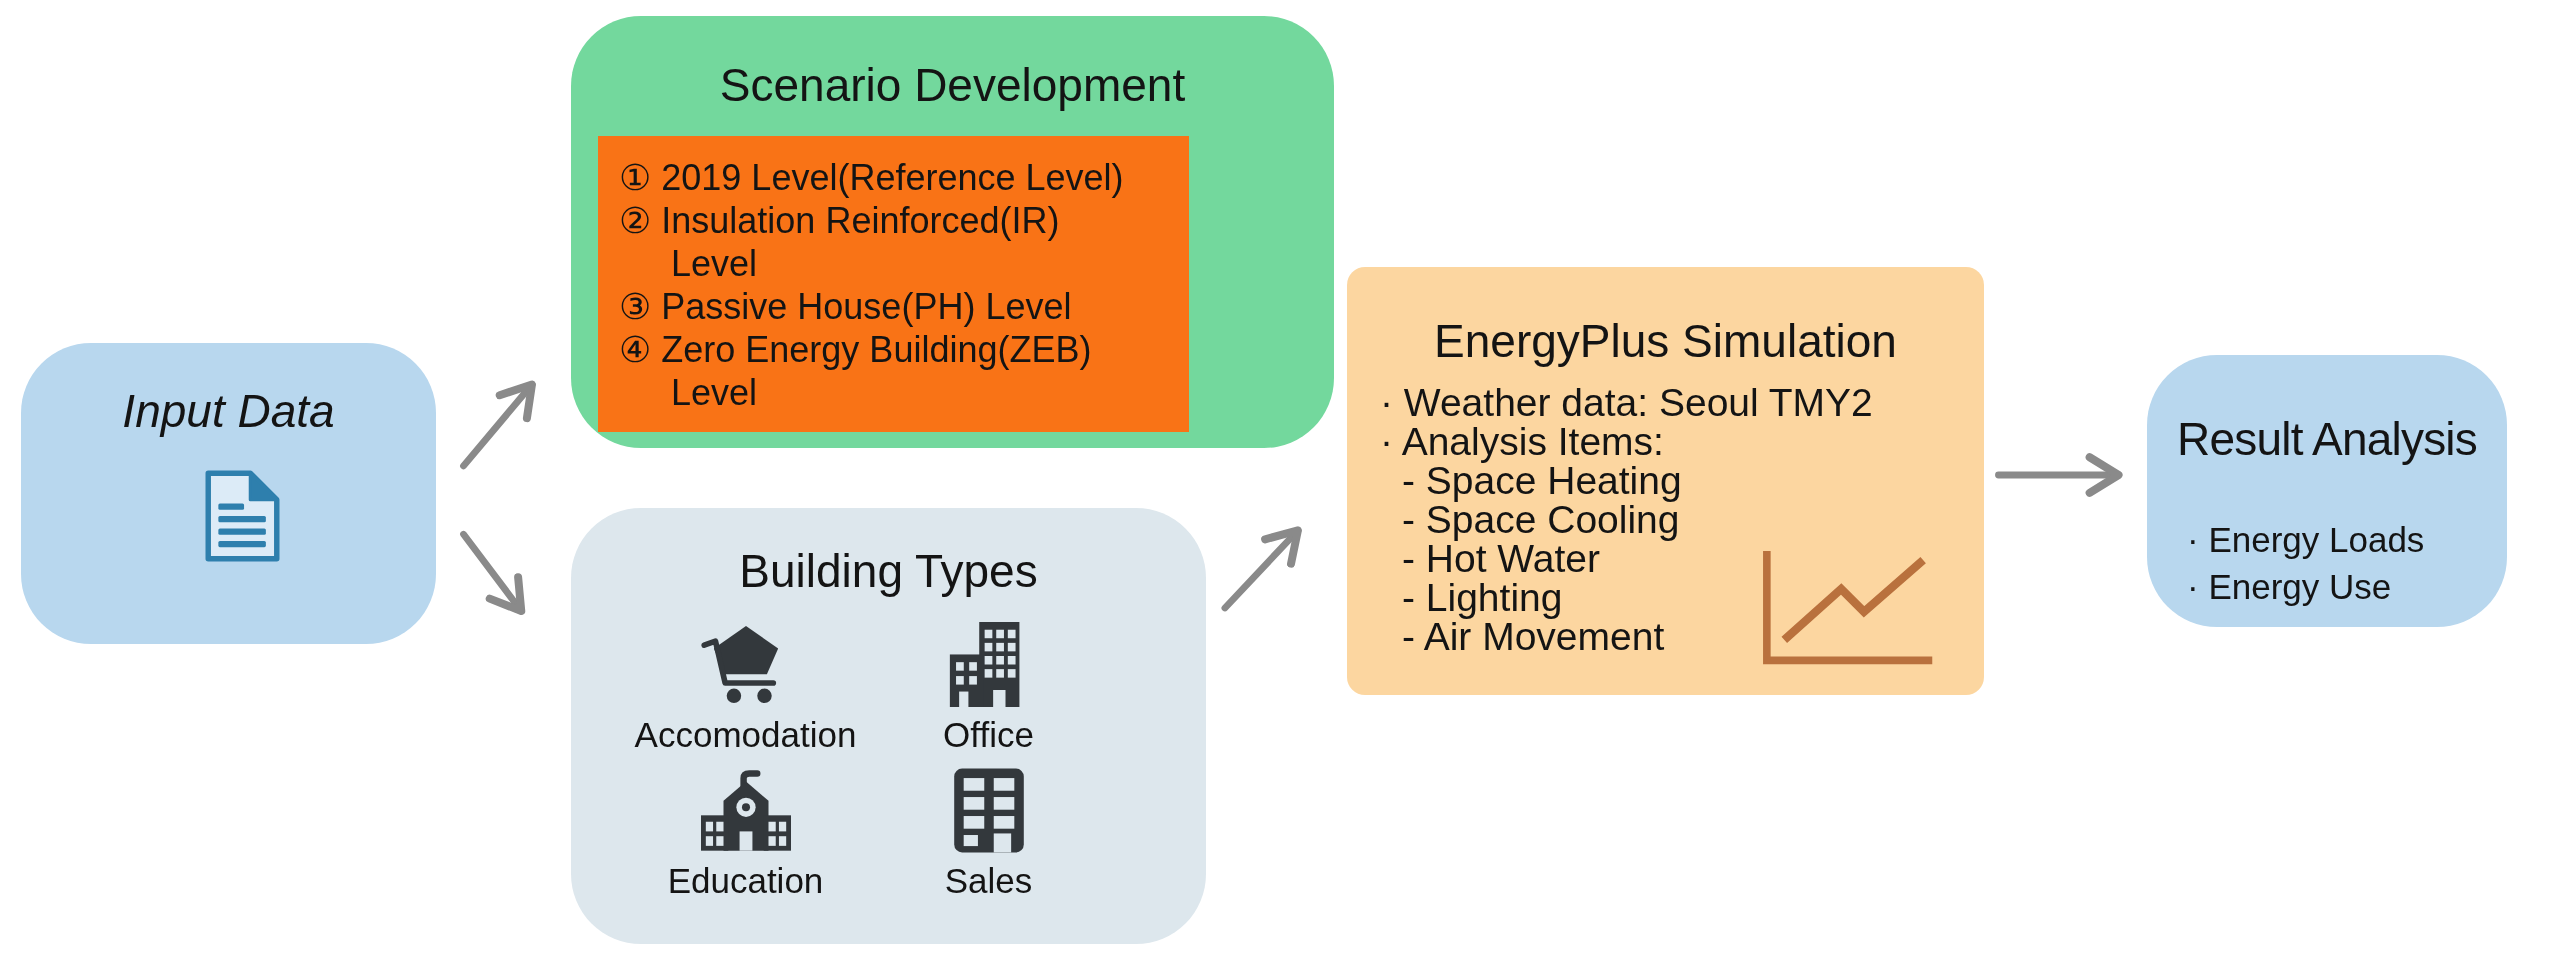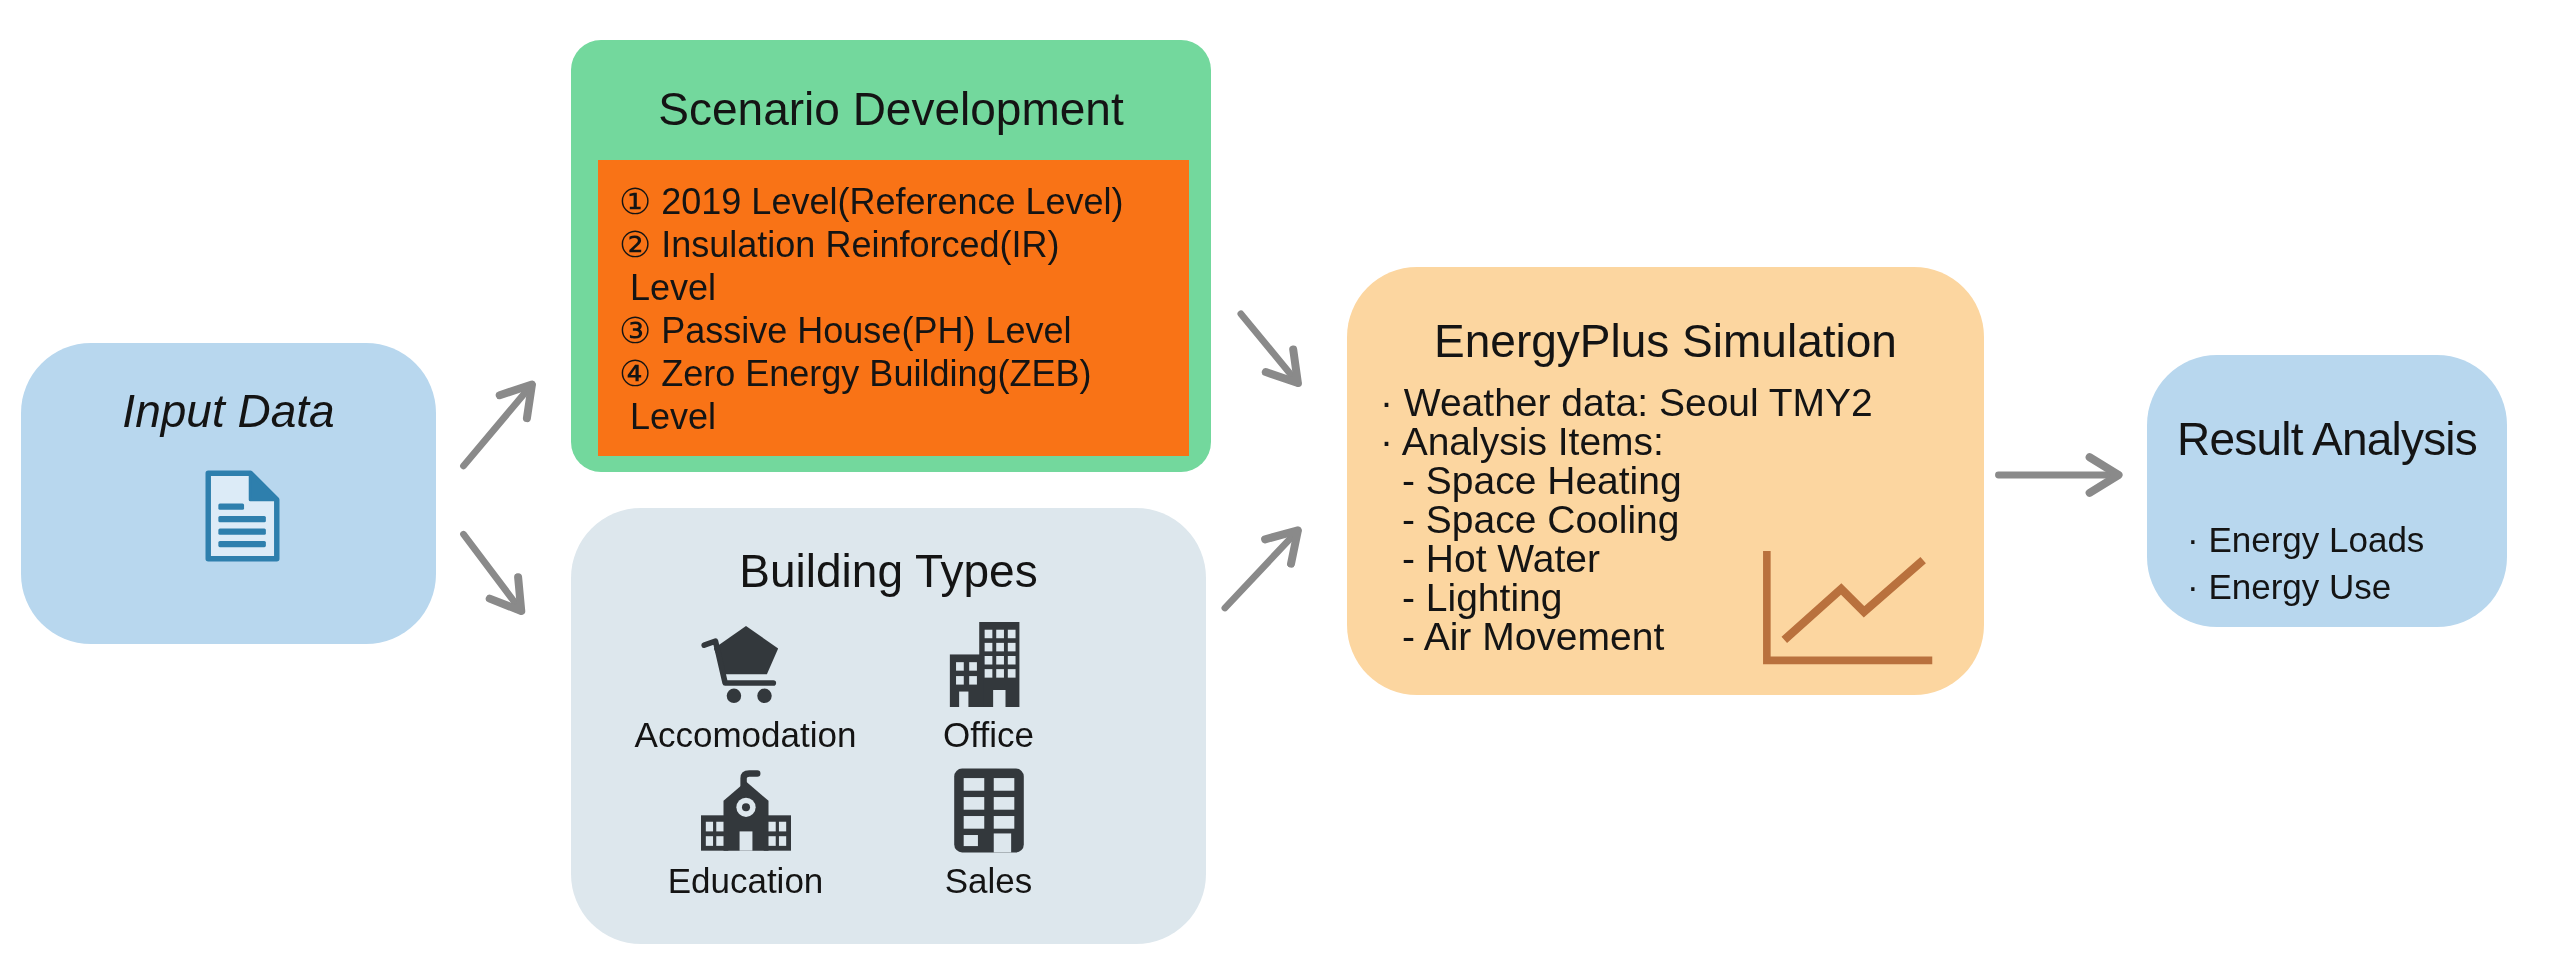--- a/index.html
+++ b/index.html
@@ -14,41 +14,41 @@
   .box{position:absolute;border-radius:70px;}
   .box-title{
     position:absolute;left:0;right:0;text-align:center;
     font-size:46px;line-height:1.1;color:#141414;white-space:nowrap;
   }
   
   #input-box{left:21px;top:343px;width:415px;height:301px;background:#b8d7ee;}
   #input-box .box-title{top:43px;font-style:italic;}
   #doc-icon{position:absolute;left:181px;top:125px;width:81px;height:96px;}
   
-  #scenario-box{left:571px;top:40px;width:640px;height:432px;background:#73d89d;border-radius:30px;}
+  #scenario-box{left:571px;top:16px;width:763px;height:432px;background:#73d89d;}
   #scenario-box .box-title{top:44px;}
   #scenario-panel{
     position:absolute;left:27px;top:120px;width:591px;height:296px;
     background:#f97316;
   }
   .scen-line{font-size:36px;line-height:43px;padding-left:21px;white-space:nowrap;}
-  .scen-line.indent{padding-left:32px;}
+  .scen-line.indent{padding-left:73px;}
   #scenario-panel .text-block{position:absolute;left:0;top:20px;right:0;}
   
   #building-box{left:571px;top:508px;width:635px;height:436px;background:#dde7ed;}
   #building-box .box-title{top:38px;}
   #building-grid{
     position:absolute;left:53px;top:111px;width:486px;
     display:grid;grid-template-columns:243px 243px;
   }
   .bt-cell{height:146px;display:flex;flex-direction:column;align-items:center;justify-content:flex-start;}
   .bt-icon{height:90px;display:flex;align-items:center;justify-content:center;}
   .bt-label{font-size:35px;margin-top:6px;white-space:nowrap;}
   
-  #energyplus-box{left:1347px;top:267px;width:637px;height:428px;background:#fcd6a0;}
+  #energyplus-box{left:1347px;top:267px;width:637px;height:428px;background:#fcd6a0;border-radius:18px;}
   #energyplus-box .box-title{top:49px;}
   #energyplus-body{position:absolute;left:33px;top:116px;}
   .ep-line{font-size:39px;line-height:39px;white-space:nowrap;}
   .ep-line.sub{padding-left:22px;}
   #chart-icon{position:absolute;right:44px;bottom:21px;width:190px;height:129px;}
   
   #result-box{left:2147px;top:355px;width:360px;height:272px;background:#b8d7ee;}
   #result-box .box-title{top:59px;letter-spacing:-0.8px;}
   #result-body{position:absolute;left:40px;top:161px;}
   .res-line{font-size:35px;line-height:47px;white-space:nowrap;}

